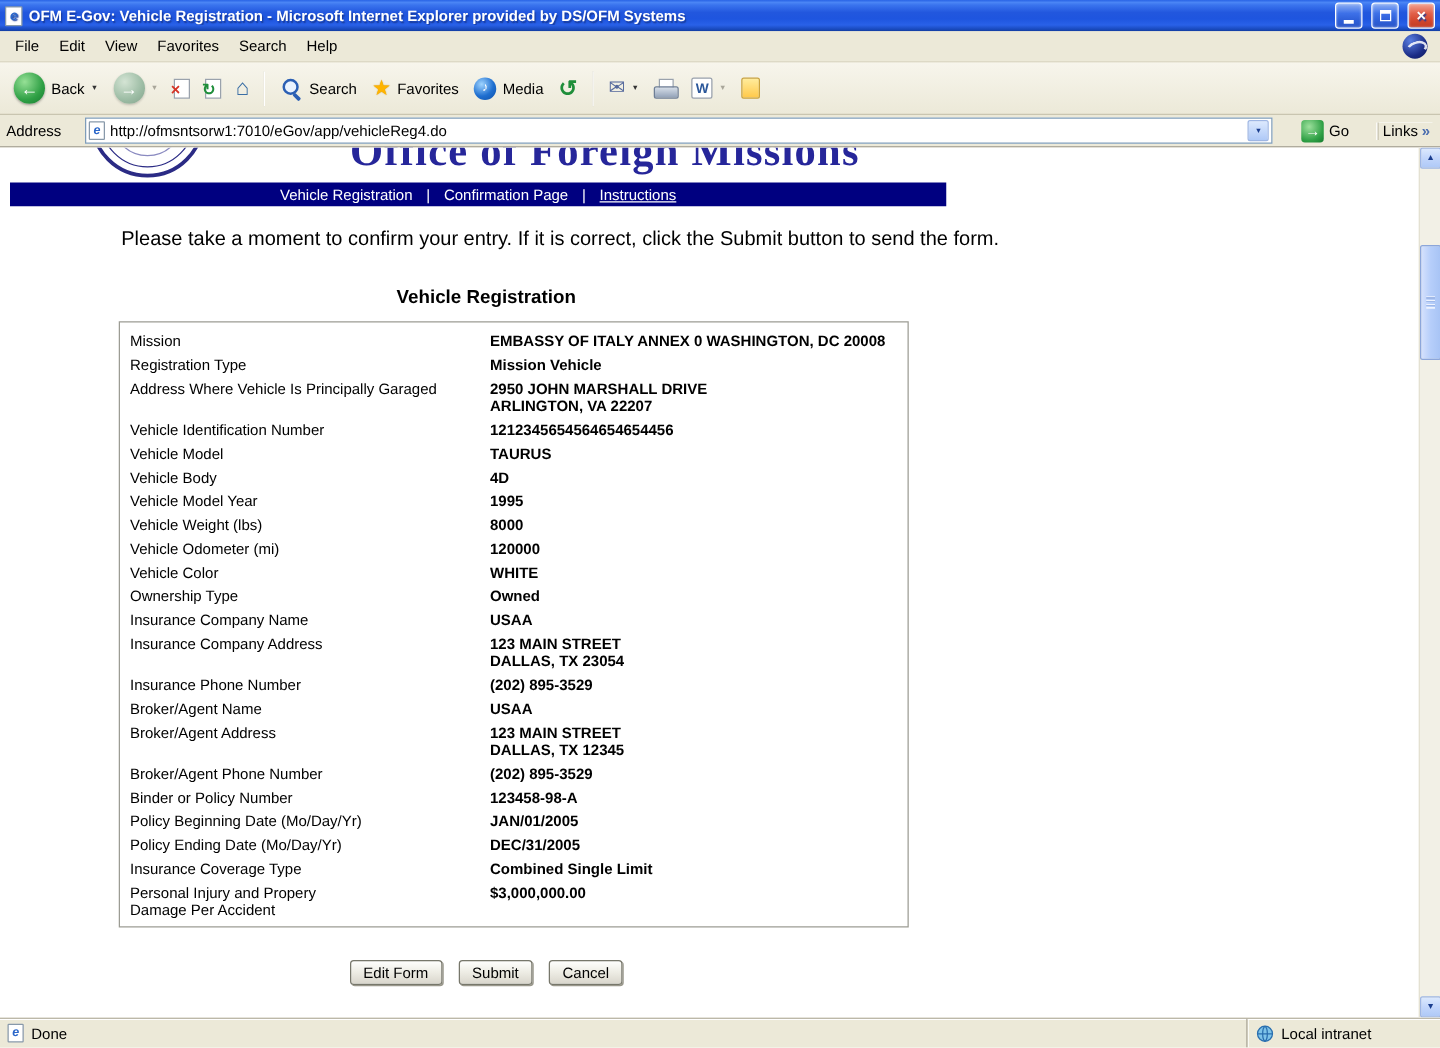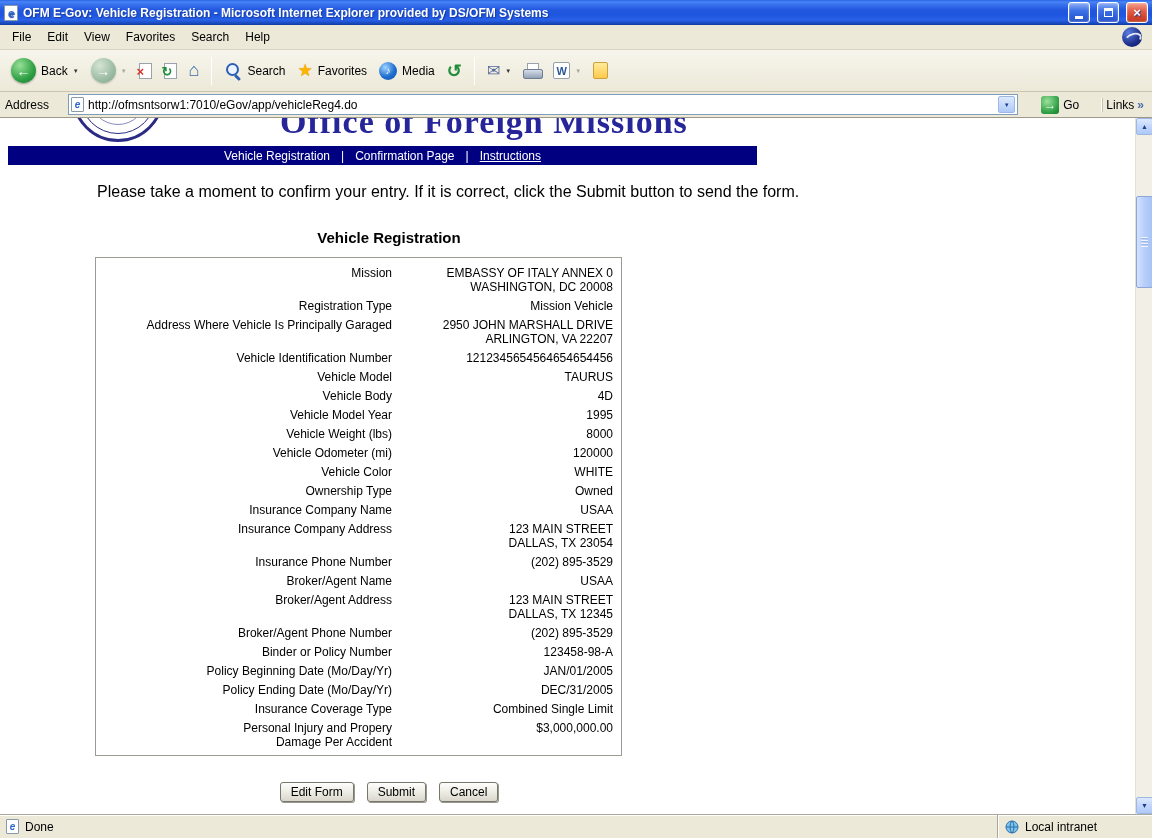--- a/index.html
+++ b/index.html
@@ -83,24 +83,24 @@
   .seal::after{content:"";position:absolute;inset:14px;border-radius:50%;border:1px solid #8A8AC0;}
   .site-title{position:absolute;left:280px;top:-15px;font-family:"Liberation Serif",serif;font-weight:bold;font-size:34px;color:#26269A;
     white-space:nowrap;letter-spacing:1px;}
 
   .navbar{margin-left:8px;width:749px;height:19px;background:#000080;color:#fff;display:flex;align-items:center;justify-content:center;gap:11px;font-size:12px;}
   .nav-link.underline{text-decoration:underline;}
 
   .instruction{margin:18px 16px 0 97px;font-size:16px;}
   .page-title{margin:28px 0 0 95px;width:588px;text-align:center;font-weight:bold;font-size:15px;}
 
-  .tbl{margin:11px 0 0 95px;width:527px;border:1px solid #9C9C94;padding:5px 0 4px;background:#fff;text-align:right;}
+  .tbl{margin:11px 0 0 95px;width:632px;border:1px solid #9C9C94;padding:5px 0 4px;background:#fff;}
   .row{display:flex;padding:3px 8px 2px;}
   .cell-label{width:288px;flex:none;line-height:14px;white-space:pre-line;}
-  .cell-value{flex:1;font-weight:normal;line-height:14px;white-space:pre-line;}
+  .cell-value{flex:1;font-weight:bold;line-height:14px;white-space:pre-line;}
 
   .btnrow{margin:26px 0 0 95px;width:588px;display:flex;justify-content:center;gap:13px;}
   .xp-btn{font-family:Liberation Sans, sans-serif;font-size:12px;padding:2px 10px;color:#000;
     background:linear-gradient(180deg,#FEFEFD,#EFEEE6 45%,#D9D6CC);border:1px solid #77776B;border-radius:3px;box-shadow:1px 1px 0 #9A988C;}
 
   
   .vscroll{position:absolute;top:0;right:0;bottom:0;width:17px;background:#F2F0E6;border-left:1px solid #E4E1D2;}
   .sb-btn{position:absolute;left:0;width:17px;height:17px;display:flex;align-items:center;justify-content:center;font-size:7px;color:#1B3E8F;
     background:linear-gradient(180deg,#DCE9FE,#C2D6FB 50%,#AFC9F7);border:1px solid #9EB6E4;border-radius:2px;}
   .sb-up{top:0;}

